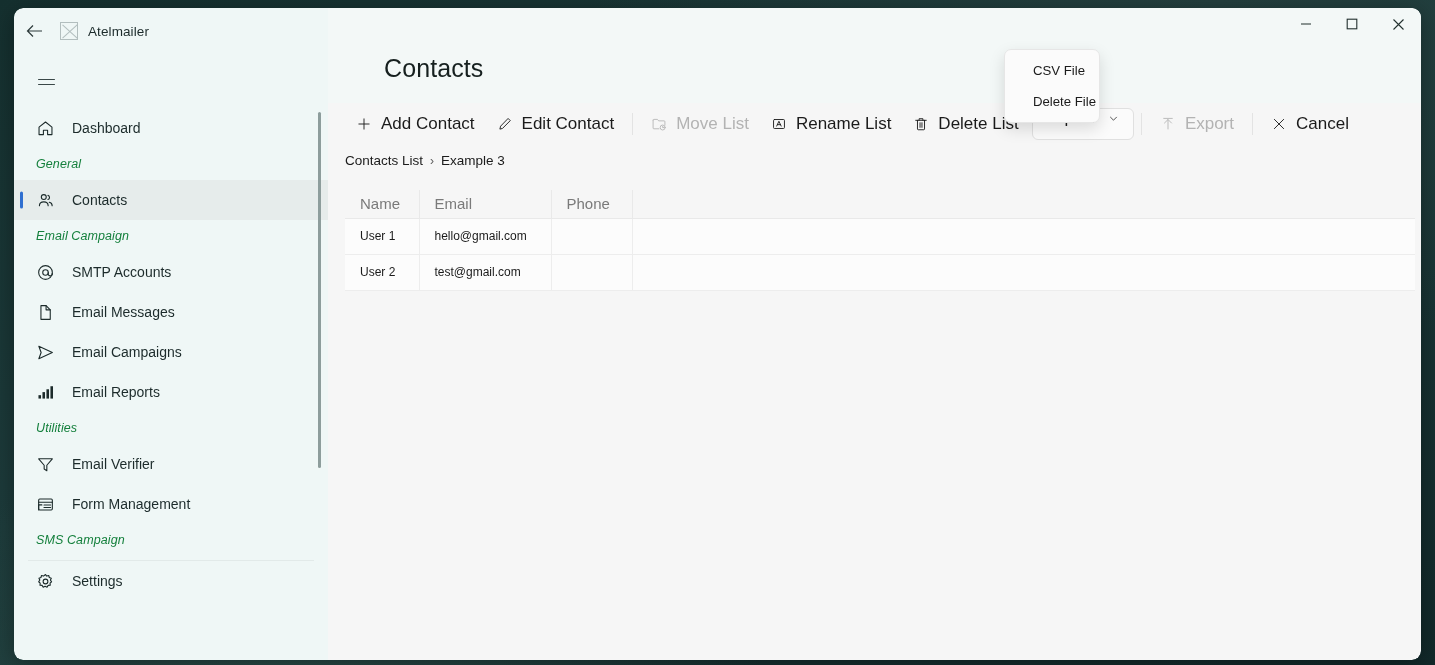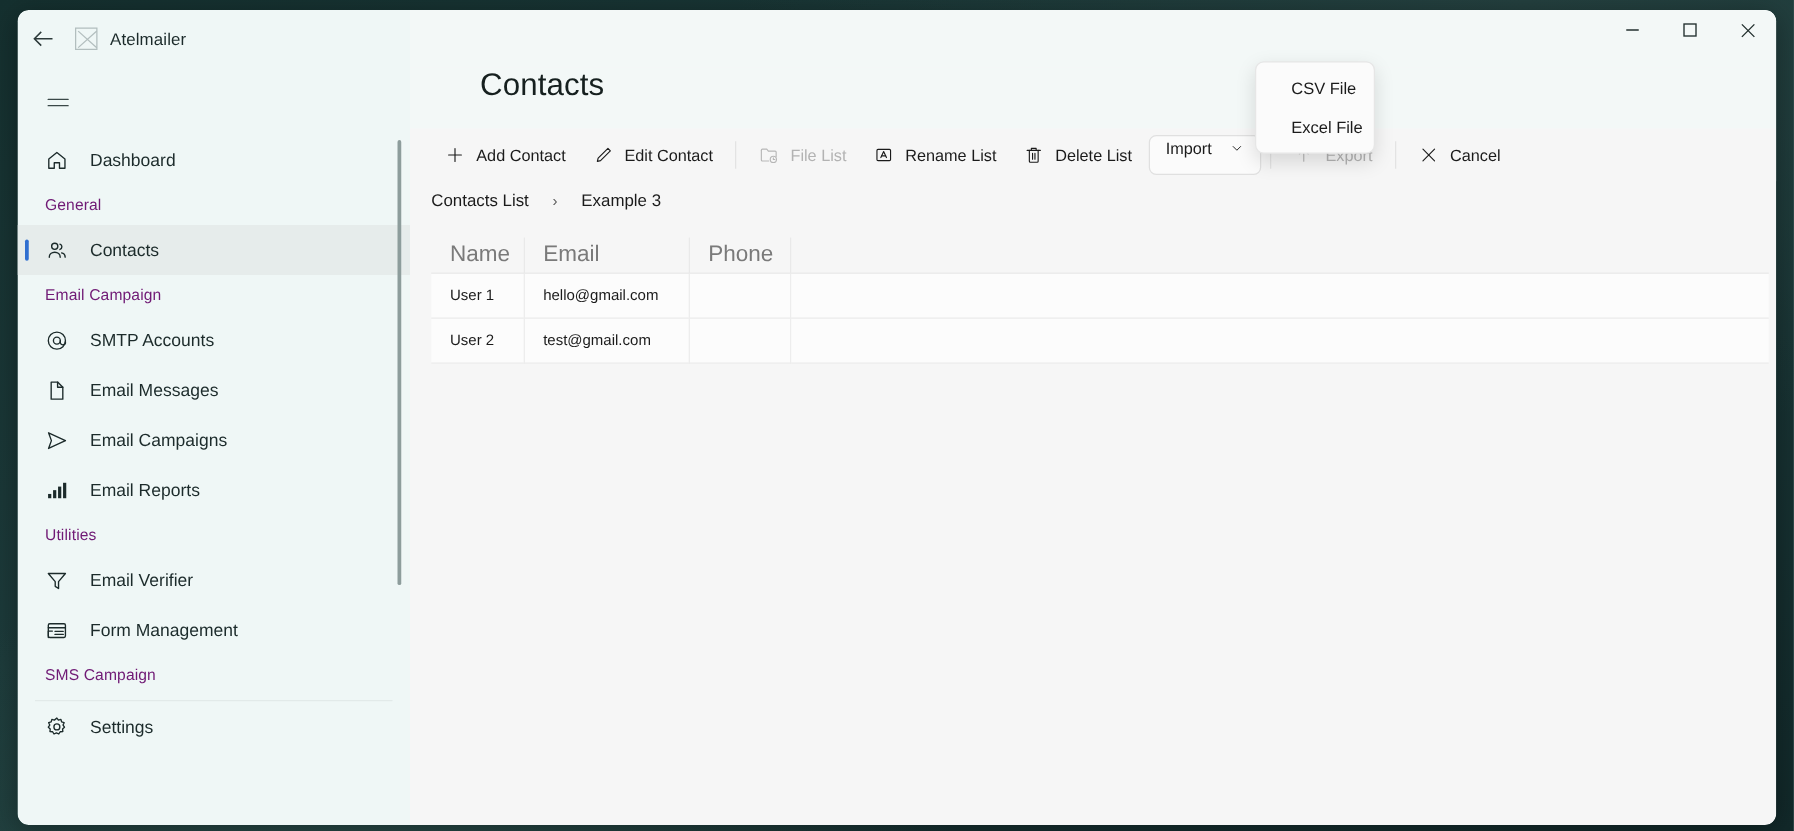--- a/index.html
+++ b/index.html
@@ -75,23 +75,24 @@
     margin: 8px 0 6px 12px;
     display: flex; flex-direction: column;
     justify-content: center; align-items: center; gap: 4px;
   }
   .hamburger span {
     display: block; width: 17px; height: 1.4px; background: #3a4848; border-radius: 1px;
   }
 
   .nav { padding: 0; }
   .nav-section {
-    font-size: 12.5px; color: #701a75;
+    font-size: 12.5px; color: #15803d;
     padding: 9px 0 9px 22px;
     letter-spacing: .1px;
+    font-style: italic;
   }
   .nav-item {
     height: 40px;
     display: flex; align-items: center;
     gap: 17px;
     padding-left: 22px;
     position: relative;
     font-size: 14px;
     color: #1c2b2b;
     cursor: default;
@@ -155,21 +156,21 @@
   .toolbar {
     height: 42px;
     display: flex; align-items: center;
     gap: 0;
     padding-left: 17px;
     background: #f6f6f6;
   }
   .tb-btn {
     display: flex; align-items: center; gap: 9px;
     height: 32px; padding: 0 11px;
-    font-size: 13px; color: #1b1b1b;
+    font-size: 17px; color: #1b1b1b;
     border-radius: 5px;
     white-space: nowrap;
     cursor: default;
   }
   .tb-btn .ico { width: 16px; height: 16px; display: flex; align-items: center; justify-content: center; }
   .tb-btn.disabled { color: #b3b3b3; }
   .tb-btn.disabled .ico { color: #b3b3b3; opacity: .95; }
   .tb-btn.boxed {
     border: 1px solid #e0e0e0;
     background: #fbfbfb;
@@ -197,32 +198,32 @@
   .dd-item {
     height: 31px;
     display: flex; align-items: center;
     padding-left: 28px;
     font-size: 13.2px; color: #1b1b1b;
     cursor: default;
   }
 
   
   .breadcrumb {
-    display: flex; align-items: center; gap: 19px;
+    display: flex; align-items: center; gap: 7px;
     padding: 8px 0 0 17px;
     font-size: 13.5px; color: #1b1b1b;
   }
   .bc-sep { color: #5d5d5d; font-size: 12px; }
 
   
   .table-wrap { padding: 22px 0 0 17px; }
   table { border-collapse: collapse; width: 1070px; table-layout: fixed; }
   thead th {
     font-weight: 400;
-    font-size: 18px;
+    font-size: 15px;
     color: #7a7a7a;
     text-align: left;
     height: 28px;
     padding: 0 0 0 15px;
     border-right: 1px solid #e9e9e9;
     border-bottom: 1px solid #e9e9e9;
     background: #f6f6f6;
   }
   thead th:last-child { border-right: none; }
   tbody td {
@@ -408,21 +409,21 @@
         <div class="tb-sep"></div>
         <div class="tb-btn disabled">
           <span class="ico">
             <svg width="16" height="16" viewBox="0 0 20 20" fill="none" stroke="currentColor" stroke-width="1.15" stroke-linecap="round" stroke-linejoin="round">
               <path d="M2.6 5.2 a1 1 0 0 1 1-1 H8 l1.6 1.9 h6.8 a1 1 0 0 1 1 1 v4.4"></path>
               <path d="M2.6 5.2 V15 a1 1 0 0 0 1 1 H10"></path>
               <circle cx="14.6" cy="14.4" r="3.1"></circle>
               <path d="M14.6 12.9 v1.6 h1.4"></path>
             </svg>
           </span>
-          <span>File List</span>
+          <span>Move List</span>
         </div>
         <div class="tb-btn">
           <span class="ico">
             <svg width="16" height="16" viewBox="0 0 20 20" fill="none" stroke="currentColor" stroke-width="1.15" stroke-linecap="round" stroke-linejoin="round">
               <rect x="3.2" y="4.4" width="13.6" height="11.2" rx="1.1"></rect>
               <path d="M7.1 12.6 L9.9 6.6 L12.7 12.6"></path>
               <path d="M8 10.8 H11.8"></path>
             </svg>
           </span>
           <span>Rename List</span>
@@ -463,21 +464,21 @@
             <svg width="16" height="16" viewBox="0 0 20 20" fill="none" stroke="currentColor" stroke-width="1.15" stroke-linecap="round" stroke-linejoin="round">
               <path d="M4.2 4.2 L15.8 15.8 M15.8 4.2 L4.2 15.8"></path>
             </svg>
           </span>
           <span>Cancel</span>
         </div>
       </div>
 
     <div class="dropdown">
         <div class="dd-item">CSV File</div>
-        <div class="dd-item">Excel File</div>
+        <div class="dd-item">Delete File</div>
       </div>
 
     <div class="breadcrumb">
       <span>Contacts List</span>
       <span class="bc-sep">›</span>
       <span>Example 3</span>
     </div>
 
     <div class="table-wrap">
       <table>

